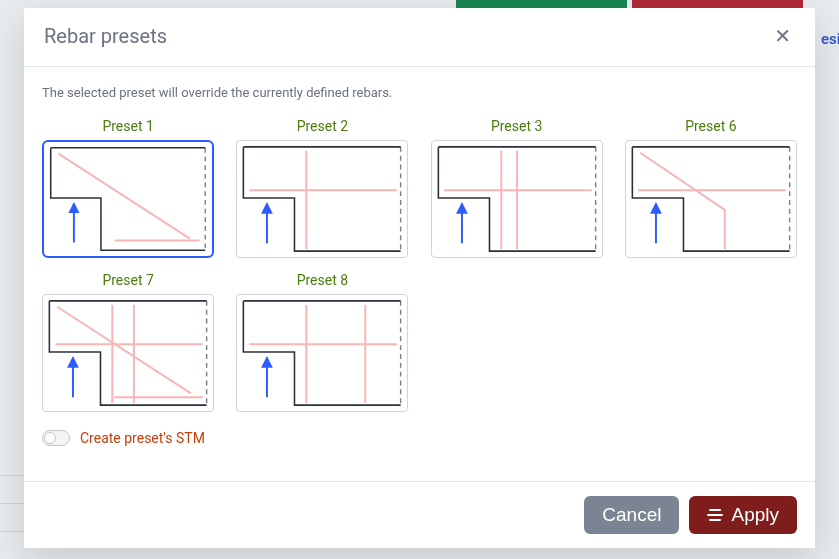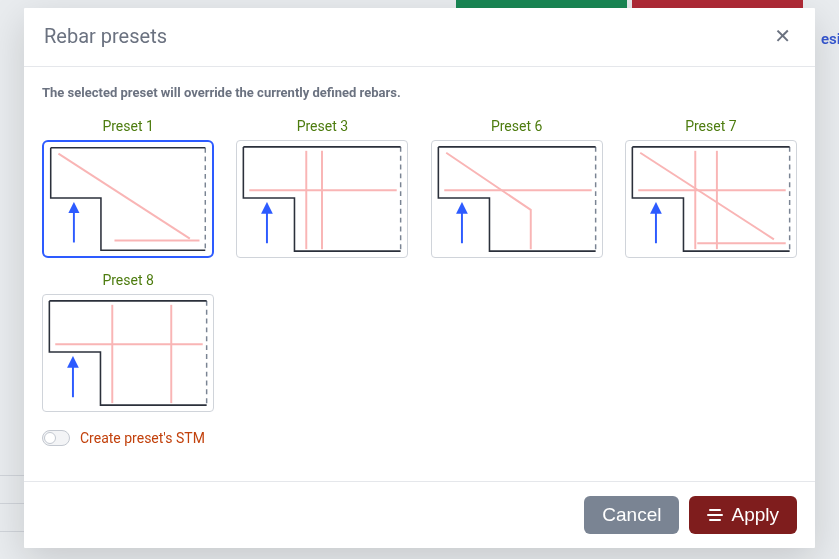--- a/index.html
+++ b/index.html
@@ -22,21 +22,21 @@
     display:flex; flex-direction:column;
   }
   .modal-header {
     display:flex; align-items:center; justify-content:space-between;
     padding:16px 20px 18px 20px; border-bottom:1px solid #e5e7eb;
   }
   .modal-title { font-size:20px; color:#6b7280; font-weight:400; }
   .close-icon { color:#6b7280; font-size:20px; cursor:pointer; line-height:1; padding:2px 4px; }
 
   .modal-body { padding:18px 18px 14px 18px; flex:1; overflow:auto; }
-  .info-text { font-size:13px; color:#6b7280; margin-bottom:18px;font-weight:bold; }
+  .info-text { font-size:13px; color:#6b7280; margin-bottom:18px; }
 
   .presets-grid {
     display:grid; grid-template-columns:repeat(4, 1fr);
     column-gap:22px; row-gap:14px;
   }
   .preset { display:flex; flex-direction:column; align-items:center; cursor:pointer; }
   .preset-label { font-size:14px; color:#4d7c0f; margin-bottom:6px; }
   .preset-thumb {
     width:172px; height:118px; border:1px solid #d0d4da; border-radius:4px;
     background:#fff; position:relative;
@@ -108,20 +108,33 @@
             <path d="M6 6 H166 M6 6 V58 H58 V112 H166" fill="none" stroke="#2b303b" stroke-width="1.6"></path>
 
             <line x1="14" y1="12" x2="150" y2="100" stroke="#f9b5b5" stroke-width="2"></line>
             <line x1="72" y1="102" x2="160" y2="102" stroke="#f9b5b5" stroke-width="2"></line>
 
             <line x1="30" y1="104" x2="30" y2="68" stroke="#2d5bff" stroke-width="2" marker-end="url(#ah)"></line>
           </svg>
         </div>
       </div>
 
+      <div class="preset">
+        <div class="preset-label">Preset 2</div>
+        <div class="preset-thumb">
+          <svg viewBox="0 0 172 118">
+            <line x1="166" y1="6" x2="166" y2="112" stroke="#7a8493" stroke-width="1.5" stroke-dasharray="5 4"></line>
+            <path d="M6 6 H166 M6 6 V58 H58 V112 H166" fill="none" stroke="#2b303b" stroke-width="1.6"></path>
+
+            <line x1="12" y1="50" x2="162" y2="50" stroke="#f9b5b5" stroke-width="2"></line>
+            <line x1="70" y1="10" x2="70" y2="110" stroke="#f9b5b5" stroke-width="2"></line>
+            <line x1="30" y1="104" x2="30" y2="68" stroke="#2d5bff" stroke-width="2" marker-end="url(#ah)"></line>
+          </svg>
+        </div>
+      </div>
 
       <div class="preset">
         <div class="preset-label">Preset 3</div>
         <div class="preset-thumb">
           <svg viewBox="0 0 172 118">
             <line x1="166" y1="6" x2="166" y2="112" stroke="#7a8493" stroke-width="1.5" stroke-dasharray="5 4"></line>
             <path d="M6 6 H166 M6 6 V58 H58 V112 H166" fill="none" stroke="#2b303b" stroke-width="1.6"></path>
             <line x1="12" y1="50" x2="162" y2="50" stroke="#f9b5b5" stroke-width="2"></line>
             <line x1="70" y1="10" x2="70" y2="110" stroke="#f9b5b5" stroke-width="2"></line>
             <line x1="86" y1="10" x2="86" y2="110" stroke="#f9b5b5" stroke-width="2"></line>

